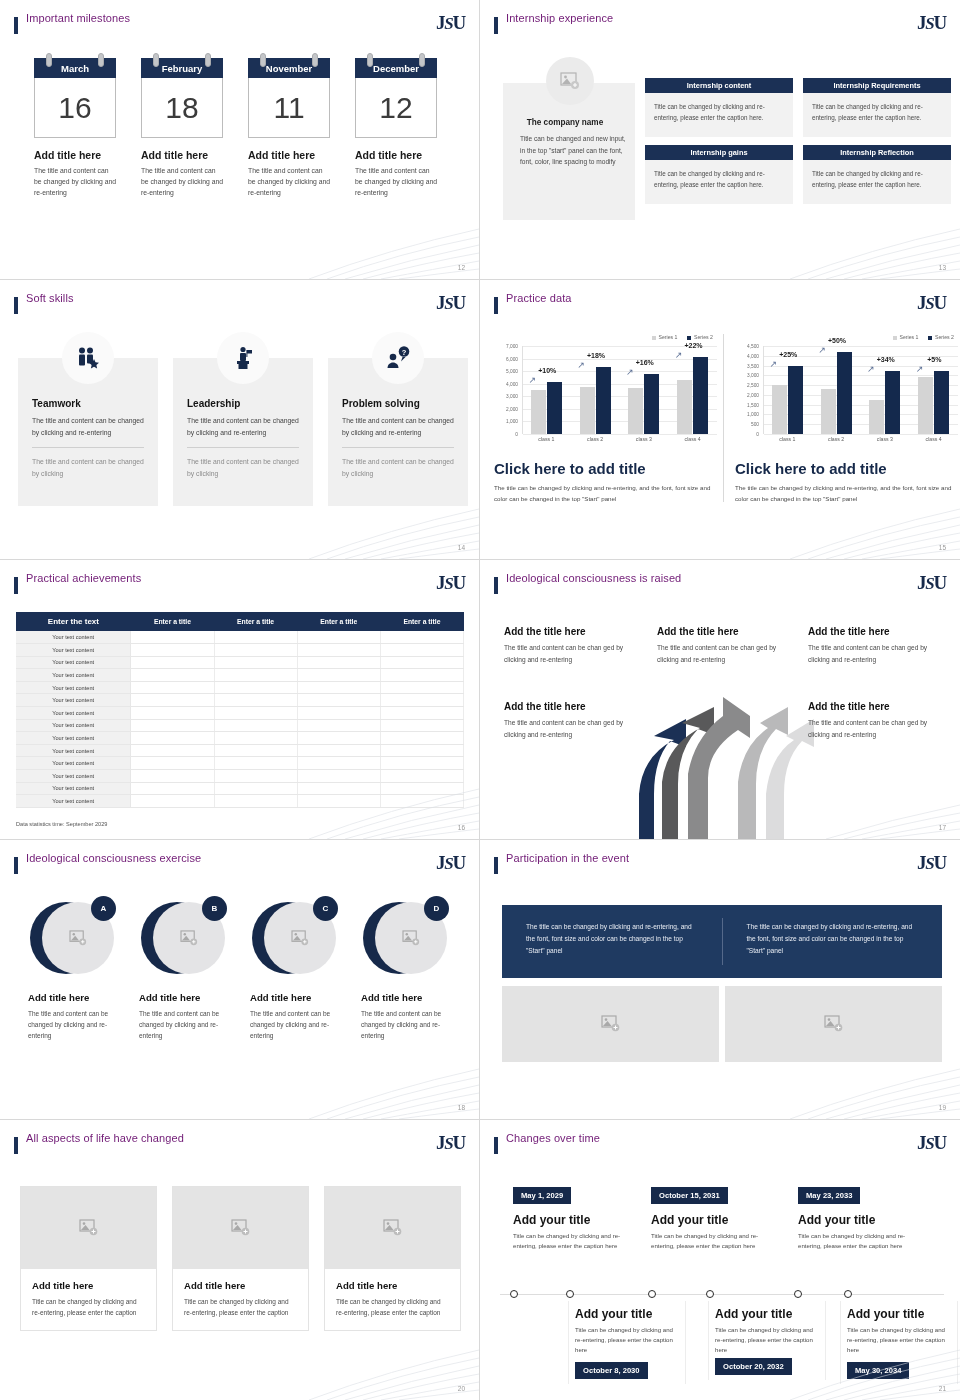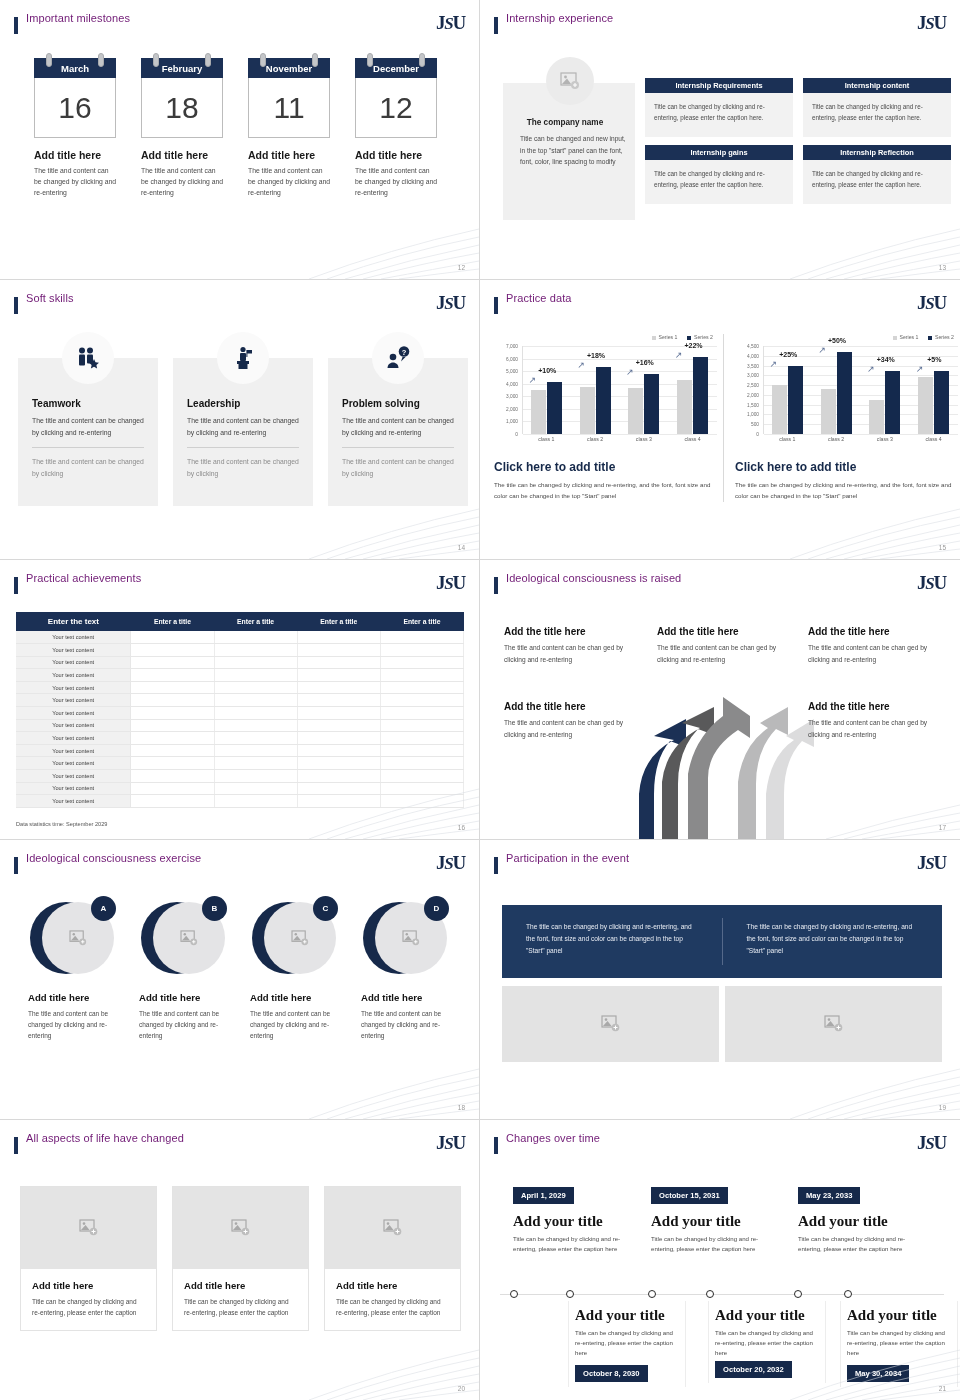--- a/index.html
+++ b/index.html
@@ -106,21 +106,21 @@
             justify-content: center; }
   .bar { width: 15px; }
   .bar.s1 { background: #d4d4d4; }
   .bar.s2 { background: #14294d; }
   .ch-pct { position: absolute; left: 50%; transform: translateX(-45%);
             font-size: 7px; font-weight: 700; color: #1d1d1d; white-space: nowrap; }
   .ch-arrow { position: absolute; font-size: 9px; color: #5d7196; }
   .ch-xax { position: absolute; left: 28px; right: 2px; top: 90px; display: flex;
             justify-content: space-around; }
   .ch-xax span { width: 34px; text-align: center; font-size: 5.2px; color: #5e5e5e; }
-  .ch-t { margin-top: 14px; font-size: 12px; font-weight: 700; color: #16294a; }
+  .ch-t { margin-top: 14px; font-size: 15px; font-weight: 700; color: #16294a; }
   .ch-d { margin-top: 5px; font-size: 6.2px; line-height: 1.85; color: #4a4a4a; }
 
   
   .tbl { position: absolute; left: 16px; top: 52px; width: 448px; border-collapse: collapse; }
   .tbl th { background: #1b3055; color: #fff; font-size: 6.8px; font-weight: 700;
             padding: 5px 0; text-align: center; }
   .tbl th:first-child { font-size: 8px; }
   .tbl td { border-bottom: 1px solid #e7e7e7; border-right: 1px solid #ececec;
             height: 12.6px; font-size: 5.6px; color: #3a3a3a; text-align: center; }
   .tbl td:first-child { background: #f1f1f1; border-right: 1px solid #e7e7e7; }
@@ -164,21 +164,21 @@
   .ph-t { font-size: 9.6px; font-weight: 700; color: #141414; }
   .ph-d { margin-top: 5px; font-size: 6.5px; line-height: 1.72; color: #4a4a4a; }
 
   
   .tl-line { position: absolute; left: 20px; right: 16px; top: 174px; height: 1px; background: #ddd; }
   .tl-dot { position: absolute; top: 170px; width: 8px; height: 8px; border-radius: 50%;
             background: #fff; border: 1.3px solid #2a2a2a; }
   .tl-box { position: absolute; width: 115px; }
   .tl-chip { background: #16294a; color: #fff; font-size: 7.6px; font-weight: 700;
              padding: 4px 8px; display: inline-block; }
-  .tl-t { font-size: 15px; font-weight: 700; color: #141414; margin-top: 9px; font-family: Liberation Serif, serif; }
+  .tl-t { font-size: 12px; font-weight: 700; color: #141414; margin-top: 9px; }
   .tl-d { margin-top: 4px; font-size: 6.1px; line-height: 1.62; color: #4a4a4a; }
   .tl-card { position: absolute; width: 118px; background: #fff; border-left: 1px solid #ededed;
              border-right: 1px solid #ededed; padding: 4px 6px 5px 6px; }
 </style>
 </head>
 <body>
 
 <div class="deck">
 
   <div class="slide">
@@ -255,25 +255,25 @@
           <circle cx="5.5" cy="5" r="1.4" fill="#b3b3b3"></circle>
           <path d="M2 12 L7 6.5 L11 12 Z" fill="#b3b3b3"></path>
           <circle cx="15" cy="13" r="4" fill="#c9c9c9"></circle>
           <path d="M15 11v4M13 13h4" stroke="#fff" stroke-width="1.1"></path>
         </svg>
     </div>
     <div class="comp-name">The company name</div>
     <div class="comp-txt">Title can be changed and new input, in the top "start" panel can the font, font, color, line spacing to modify</div>
     <div class="ic-grid">
       <div class="ic-card">
+        <div class="ic-head">Internship content</div>
+        <div class="ic-body">Title can be changed by clicking and re-entering, please enter the caption here.</div>
+      </div>
+      <div class="ic-card">
         <div class="ic-head">Internship Requirements</div>
-        <div class="ic-body">Title can be changed by clicking and re-entering, please enter the caption here.</div>
-      </div>
-      <div class="ic-card">
-        <div class="ic-head">Internship content</div>
         <div class="ic-body">Title can be changed by clicking and re-entering, please enter the caption here.</div>
       </div>
       <div class="ic-card">
         <div class="ic-head">Internship gains</div>
         <div class="ic-body">Title can be changed by clicking and re-entering, please enter the caption here.</div>
       </div>
       <div class="ic-card">
         <div class="ic-head">Internship Reflection</div>
         <div class="ic-body">Title can be changed by clicking and re-entering, please enter the caption here.</div>
       </div>
@@ -891,21 +891,21 @@
     </div>
     <div class="tl-line"></div>
     <div class="tl-dot" style="left:30px;"></div>
     <div class="tl-dot" style="left:86px;"></div>
     <div class="tl-dot" style="left:168px;"></div>
     <div class="tl-dot" style="left:226px;"></div>
     <div class="tl-dot" style="left:314px;"></div>
     <div class="tl-dot" style="left:364px;"></div>
 
     <div class="tl-box" style="left:33px; top:64px;">
-      <span class="tl-chip">April 1, 2029</span>
+      <span class="tl-chip">May 1, 2029</span>
       <div class="tl-t">Add your title</div>
       <div class="tl-d">Title can be changed by clicking and re-entering, please enter the caption here</div>
     </div>
     <div class="tl-box" style="left:171px; top:64px;">
       <span class="tl-chip">October 15, 2031</span>
       <div class="tl-t">Add your title</div>
       <div class="tl-d">Title can be changed by clicking and re-entering, please enter the caption here</div>
     </div>
     <div class="tl-box" style="left:318px; top:64px;">
       <span class="tl-chip">May 23, 2033</span>

